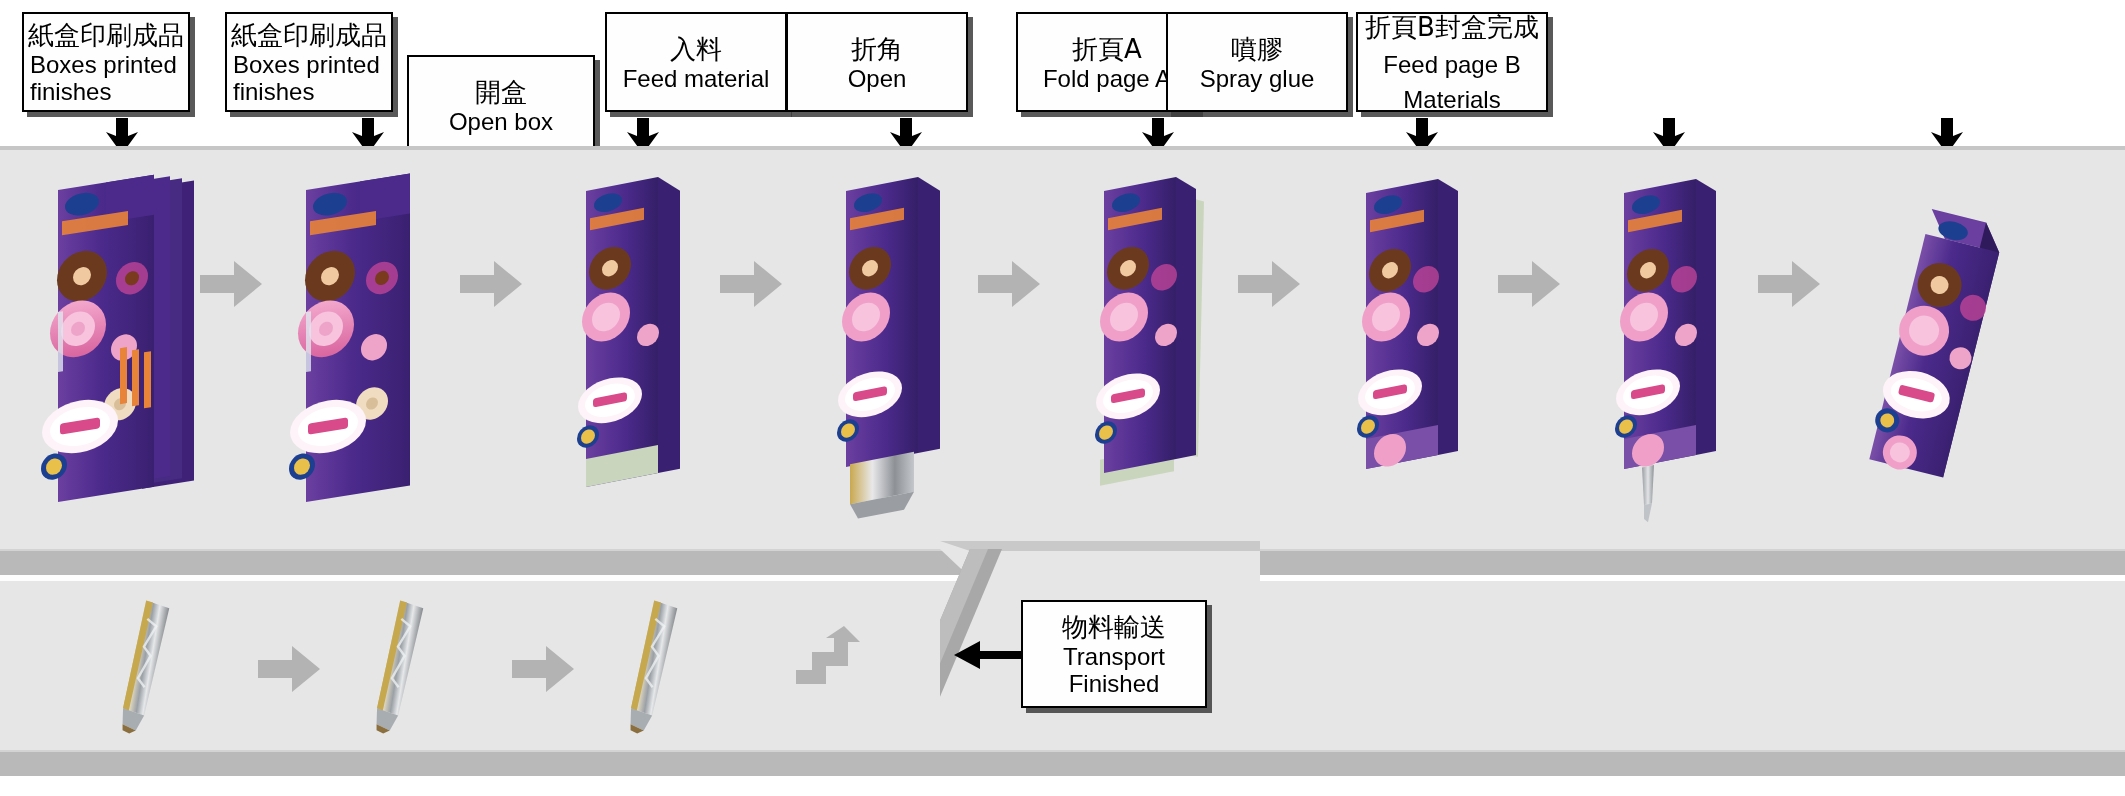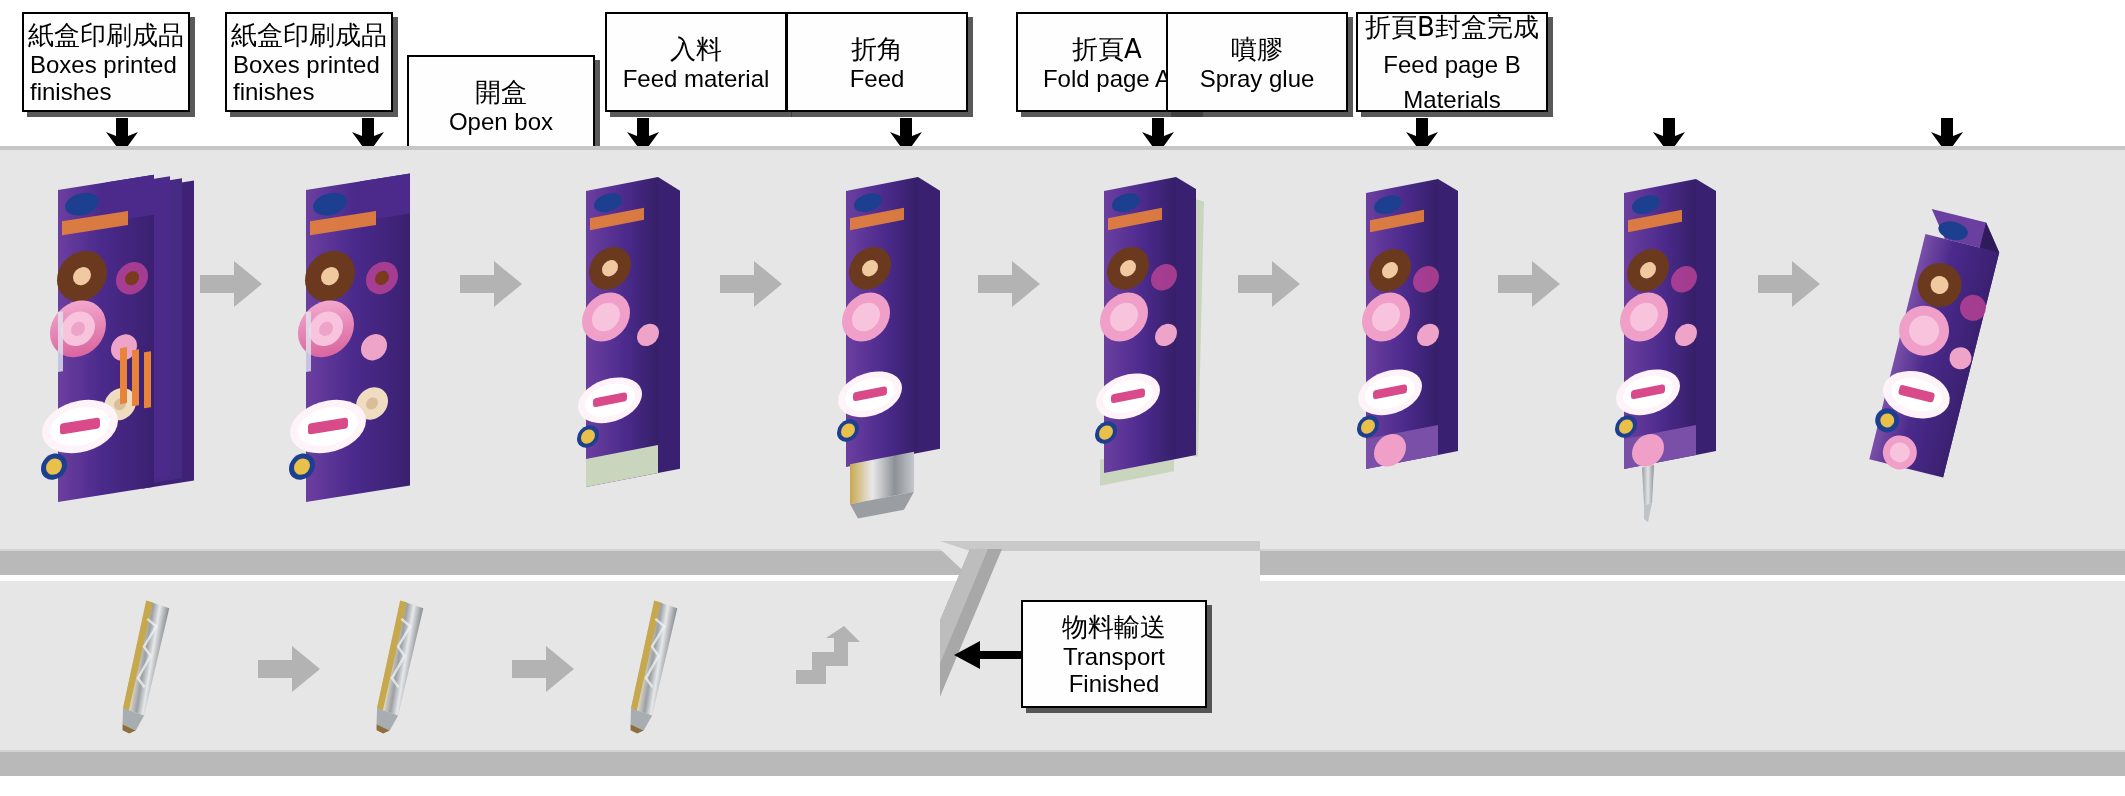--- a/index.html
+++ b/index.html
@@ -76,21 +76,21 @@
   <div class="lb-en" data-name="process-label-en-line1">Open box</div>
 </div>
 
 <div class="label-box" data-name="process-label-box-4" style="left:598px;top:12px;width:182px;height:100px;justify-content:center;">
   <div class="lb-cn" data-name="process-label-cn">入料</div>
   <div class="lb-en" data-name="process-label-en-line1">Feed material</div>
 </div>
 
 <div class="label-box" data-name="process-label-box-5" style="left:786px;top:12px;width:182px;height:100px;justify-content:center;">
   <div class="lb-cn" data-name="process-label-cn">折角</div>
-  <div class="lb-en" data-name="process-label-en-line1">Feed</div>
+  <div class="lb-en" data-name="process-label-en-line1">Open</div>
 </div>
 
 <div class="label-box" data-name="process-label-box-6" style="left:976px;top:12px;width:182px;height:100px;justify-content:center;">
   <div class="lb-cn" data-name="process-label-cn">折頁A</div>
   <div class="lb-en" data-name="process-label-en-line1">Fold page A</div>
 </div>
 
 <div class="label-box" data-name="process-label-box-7" style="left:1166px;top:12px;width:182px;height:100px;justify-content:center;">
   <div class="lb-cn" data-name="process-label-cn">噴膠</div>
   <div class="lb-en" data-name="process-label-en-line1">Spray glue</div>

